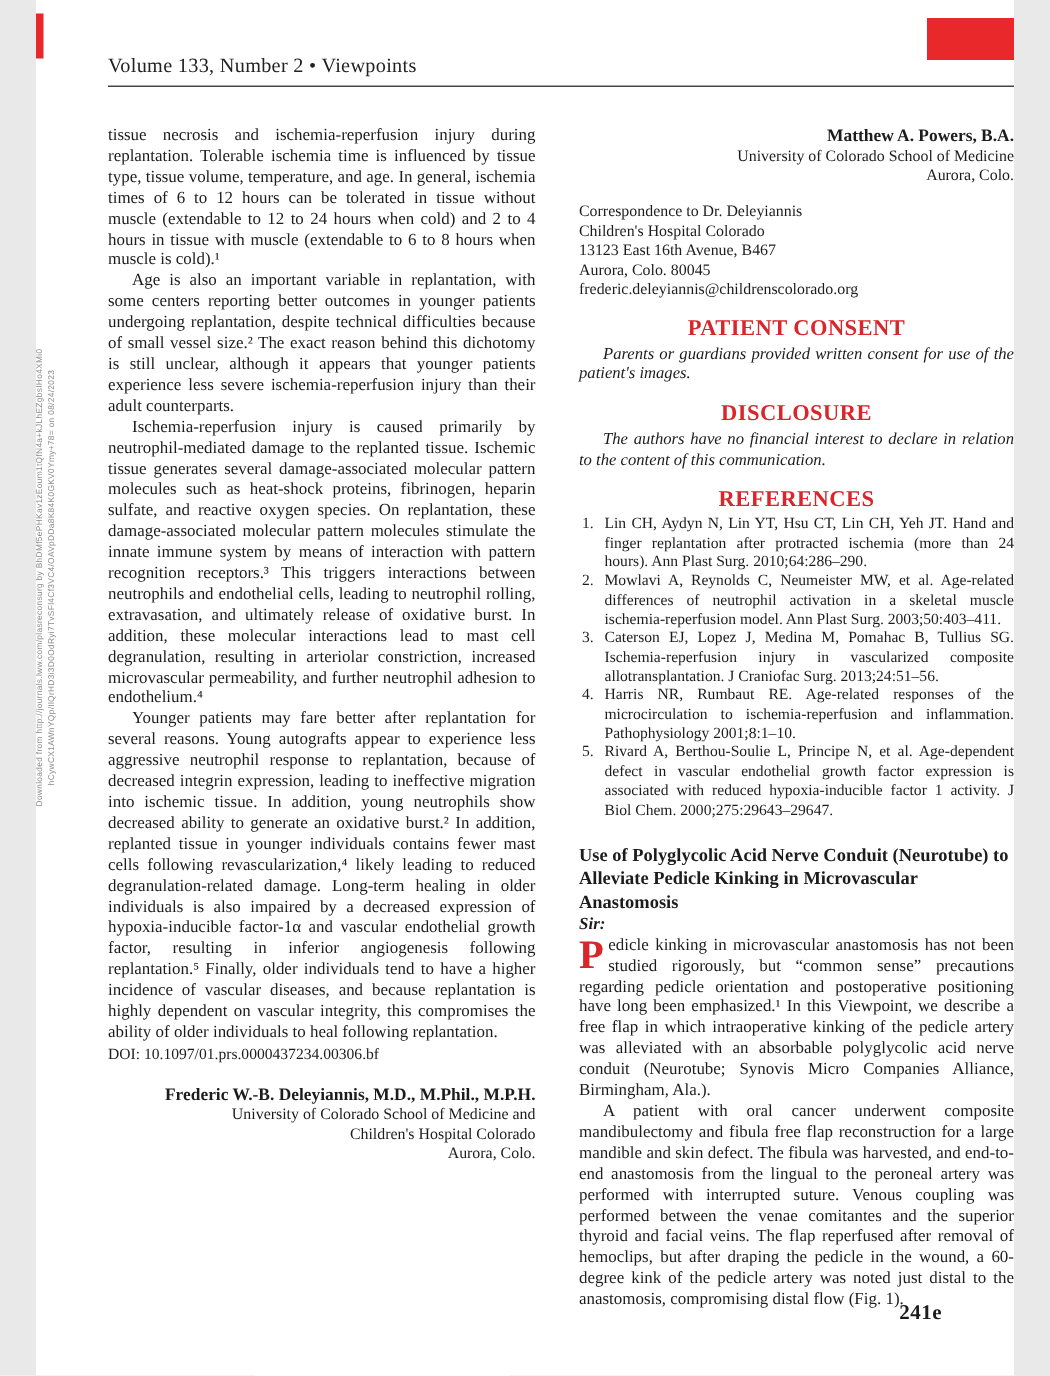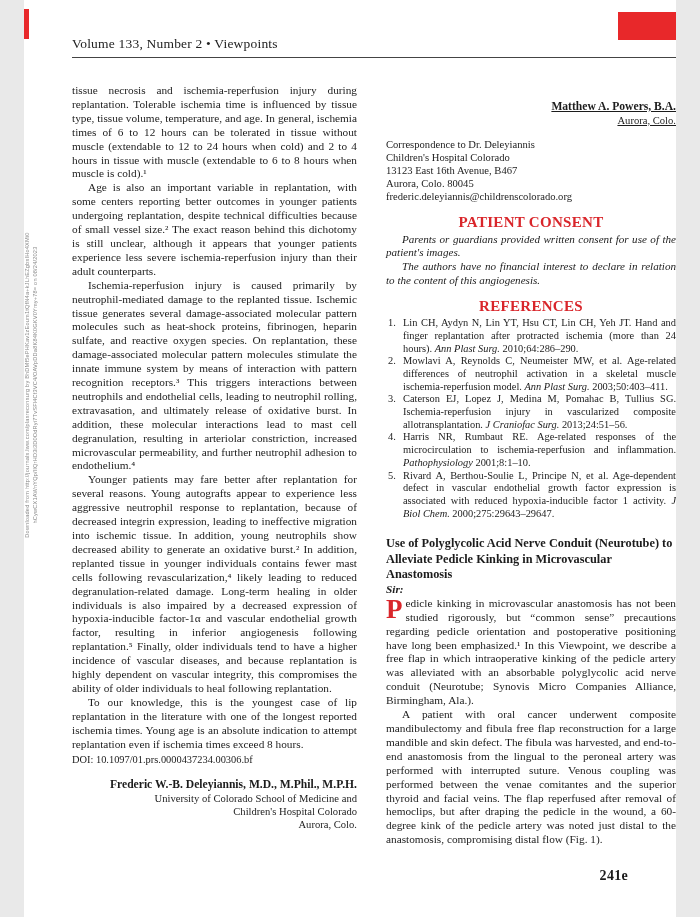--- a/index.html
+++ b/index.html
@@ -91,21 +91,21 @@
   ol.refs li {
     counter-increment: refnum;
     position: relative;
     padding-left: 17px;
     text-align: justify;
   }
   ol.refs li::before {
     content: counter(refnum) ".";
     position: absolute; left: 2px; top: 0;
   }
-  ol.refs .jname { font-style: italic; }
+  ol.refs .jname { }
 
   .article-title {
     font-weight: bold;
     font-size: 12.3px;
     line-height: 15.2px;
     margin-top: 16px;
     text-align: left;
   }
   .salutation { font-weight: bold; font-style: italic; font-size: 11.3px; margin-top: 1px; }
   .dropcap {
@@ -142,50 +142,51 @@
   </div>
 
   <div class="header">Volume 133, Number 2 • Viewpoints</div>
   <div class="header-rule"></div>
 
   <div class="col col-left">
     <p class="body-par">tissue necrosis and ischemia-reperfusion injury during replantation. Tolerable ischemia time is influenced by tissue type, tissue volume, temperature, and age. In general, ischemia times of 6 to 12 hours can be tolerated in tissue without muscle (extendable to 12 to 24 hours when cold) and 2 to 4 hours in tissue with muscle (extendable to 6 to 8 hours when muscle is cold).¹</p>
     <p class="body-par indent">Age is also an important variable in replantation, with some centers reporting better outcomes in younger patients undergoing replantation, despite technical difficulties because of small vessel size.² The exact reason behind this dichotomy is still unclear, although it appears that younger patients experience less severe ischemia-reperfusion injury than their adult counterparts.</p>
     <p class="body-par indent">Ischemia-reperfusion injury is caused primarily by neutrophil-mediated damage to the replanted tissue. Ischemic tissue generates several damage-associated molecular pattern molecules such as heat-shock proteins, fibrinogen, heparin sulfate, and reactive oxygen species. On replantation, these damage-associated molecular pattern molecules stimulate the innate immune system by means of interaction with pattern recognition receptors.³ This triggers interactions between neutrophils and endothelial cells, leading to neutrophil rolling, extravasation, and ultimately release of oxidative burst. In addition, these molecular interactions lead to mast cell degranulation, resulting in arteriolar constriction, increased microvascular permeability, and further neutrophil adhesion to endothelium.⁴</p>
     <p class="body-par indent">Younger patients may fare better after replantation for several reasons. Young autografts appear to experience less aggressive neutrophil response to replantation, because of decreased integrin expression, leading to ineffective migration into ischemic tissue. In addition, young neutrophils show decreased ability to generate an oxidative burst.² In addition, replanted tissue in younger individuals contains fewer mast cells following revascularization,⁴ likely leading to reduced degranulation-related damage. Long-term healing in older individuals is also impaired by a decreased expression of hypoxia-inducible factor-1α and vascular endothelial growth factor, resulting in inferior angiogenesis following replantation.⁵ Finally, older individuals tend to have a higher incidence of vascular diseases, and because replantation is highly dependent on vascular integrity, this compromises the ability of older individuals to heal following replantation.</p>
-    <p class="body-par indent">To our knowledge, this is the youngest case of lip replantation in the literature with one of the longest reported ischemia times. Young age is an absolute indication to attempt replantation even if ischemia times exceed 8 hours.</p>
     <p class="doi-line">DOI: 10.1097/01.prs.0000437234.00306.bf</p>
 
     <div class="author-block">
       <div class="author-name">Frederic W.-B. Deleyiannis, M.D., M.Phil., M.P.H.</div>
       <div class="affil-line">University of Colorado School of Medicine and</div>
       <div class="affil-line">Children's Hospital Colorado</div>
       <div class="affil-line">Aurora, Colo.</div>
     </div>
   </div>
 
   <div class="col col-right">
 
-    <div class="author-block" style="margin-top:16px;text-decoration:underline;">
+    <div class="author-block" style="margin-top:0;">
       <div class="author-name">Matthew A. Powers, B.A.</div>
+      <div class="affil-line">University of Colorado School of Medicine</div>
       <div class="affil-line">Aurora, Colo.</div>
     </div>
 
     <div class="corr-block">
       <div class="corr-line">Correspondence to Dr. Deleyiannis</div>
       <div class="corr-line">Children's Hospital Colorado</div>
       <div class="corr-line">13123 East 16th Avenue, B467</div>
       <div class="corr-line">Aurora, Colo. 80045</div>
       <div class="corr-line"><a class="email" href="#">frederic.deleyiannis@childrenscolorado.org</a></div>
     </div>
 
     <div class="sec-heading">PATIENT CONSENT</div>
     <p class="italic-par">Parents or guardians provided written consent for use of the patient's images.</p>
 
-    <p class="italic-par">The authors have no financial interest to declare in relation to the content of this angiogenesis.</p>
+    <div class="sec-heading">DISCLOSURE</div>
+    <p class="italic-par">The authors have no financial interest to declare in relation to the content of this communication.</p>
 
     <div class="sec-heading">REFERENCES</div>
     <ol class="refs">
       <li><span>Lin CH, Aydyn N, Lin YT, Hsu CT, Lin CH, Yeh JT. Hand and finger replantation after protracted ischemia (more than 24 hours). </span><span class="jname">Ann Plast Surg.</span><span> 2010;64:286–290.</span></li>
       <li><span>Mowlavi A, Reynolds C, Neumeister MW, et al. Age-related differences of neutrophil activation in a skeletal muscle ischemia-reperfusion model. </span><span class="jname">Ann Plast Surg.</span><span> 2003;50:403–411.</span></li>
       <li><span>Caterson EJ, Lopez J, Medina M, Pomahac B, Tullius SG. Ischemia-reperfusion injury in vascularized composite allotransplantation. </span><span class="jname">J Craniofac Surg.</span><span> 2013;24:51–56.</span></li>
       <li><span>Harris NR, Rumbaut RE. Age-related responses of the microcirculation to ischemia-reperfusion and inflammation. </span><span class="jname">Pathophysiology</span><span> 2001;8:1–10.</span></li>
       <li><span>Rivard A, Berthou-Soulie L, Principe N, et al. Age-dependent defect in vascular endothelial growth factor expression is associated with reduced hypoxia-inducible factor 1 activity. </span><span class="jname">J Biol Chem.</span><span> 2000;275:29643–29647.</span></li>
     </ol>
 

